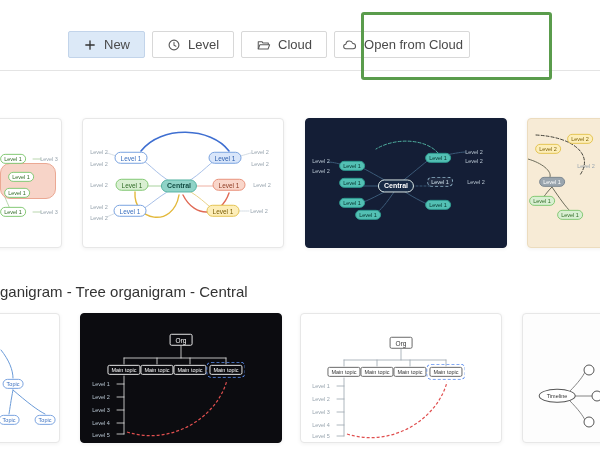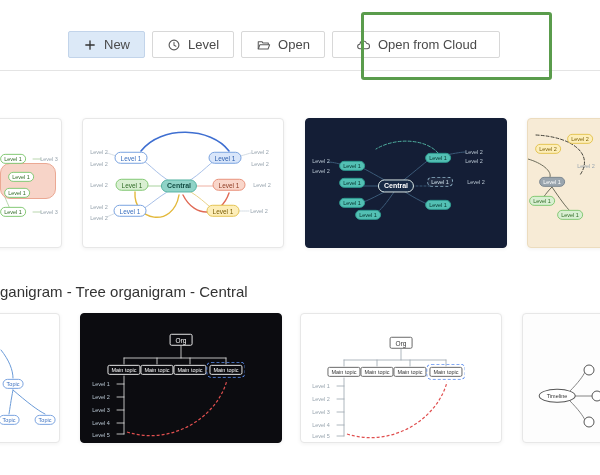--- a/index.html
+++ b/index.html
@@ -5,21 +5,21 @@
   html,body{margin:0;padding:0;background:#fff;}
   .screen{position:relative;width:600px;height:475px;background:#fff;overflow:hidden;
           font-family:"Liberation Sans",sans-serif;}
 
   
   .toolbar{position:absolute;left:68px;top:31px;display:flex;gap:7px;height:22px;justify-content:space-between;}
   .tb-btn{display:flex;align-items:center;gap:7px;padding:0 14px;height:27px;
           background:#fff;border:1px solid #d8d8d8;border-radius:2px;
           font-family:"Liberation Sans",sans-serif;font-size:13px;color:#4a4a4a;cursor:pointer;}
   .tb-btn.active{background:#dce9f7;border-color:#c2d4ea;}
-  .tb-btn.wide{padding:0 22px;}
+  .tb-btn.wide{padding:0 6px;}
   .tb-icon{display:flex;align-items:center;}
   .divider{position:absolute;left:0;top:70px;width:600px;height:1px;background:#e4e4e4;}
   .annotation{position:absolute;left:361px;top:12px;width:185px;height:62px;
               border:3px solid #5a9c4c;border-radius:3px;pointer-events:none;z-index:9;}
 
   
   .section-title{position:absolute;left:0;top:283px;margin:0;font-size:15px;
                  font-weight:400;color:#333;white-space:nowrap;}
 
   
@@ -76,21 +76,21 @@
       </span>
       <span>Level</span>
     </button>
     <button class="tb-btn">
       <span class="tb-icon">
         <svg width="15" height="14" viewBox="0 0 16 16">
             <path d="M2 12.5V4.2h4.2l1.3 1.6h6v2" stroke="#5a5a5a" stroke-width="1.2" fill="none" stroke-linejoin="round"></path>
             <path d="M2 12.5l1.8-4.7h11.2l-1.8 4.7z" stroke="#5a5a5a" stroke-width="1.2" fill="none" stroke-linejoin="round"></path>
           </svg>
       </span>
-      <span>Open</span>
+      <span>Cloud</span>
     </button>
     <button class="tb-btn wide">
       <span class="tb-icon">
         <svg width="16" height="14" viewBox="0 0 16 16">
             <path d="M12.6 12.3H4.6a2.6 2.6 0 0 1-.2-5.2 4 4 0 0 1 7.8-.9 2.6 2.6 0 0 1 .4 6.1z" stroke="#5a5a5a" stroke-width="1.2" fill="none" stroke-linejoin="round"></path>
           </svg>
       </span>
       <span>Open from Cloud</span>
     </button>
   </div>

